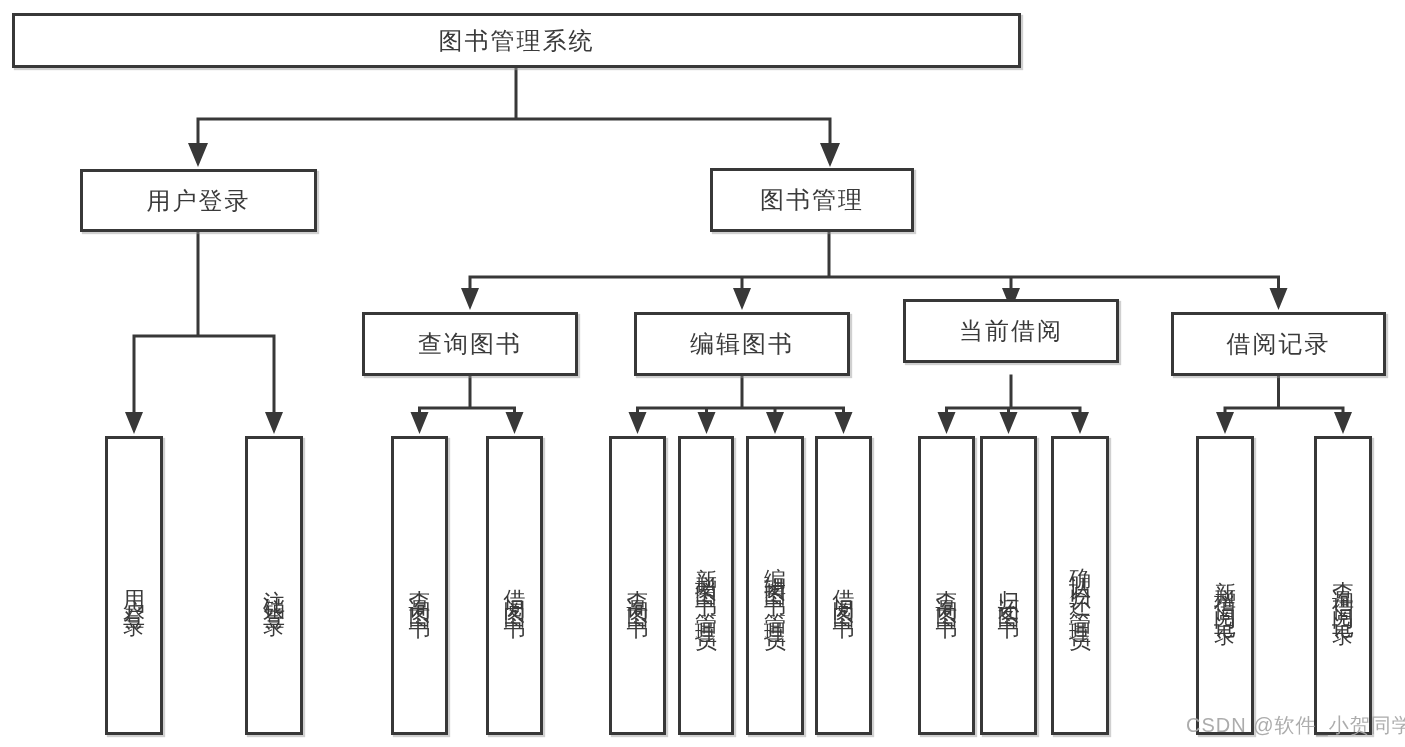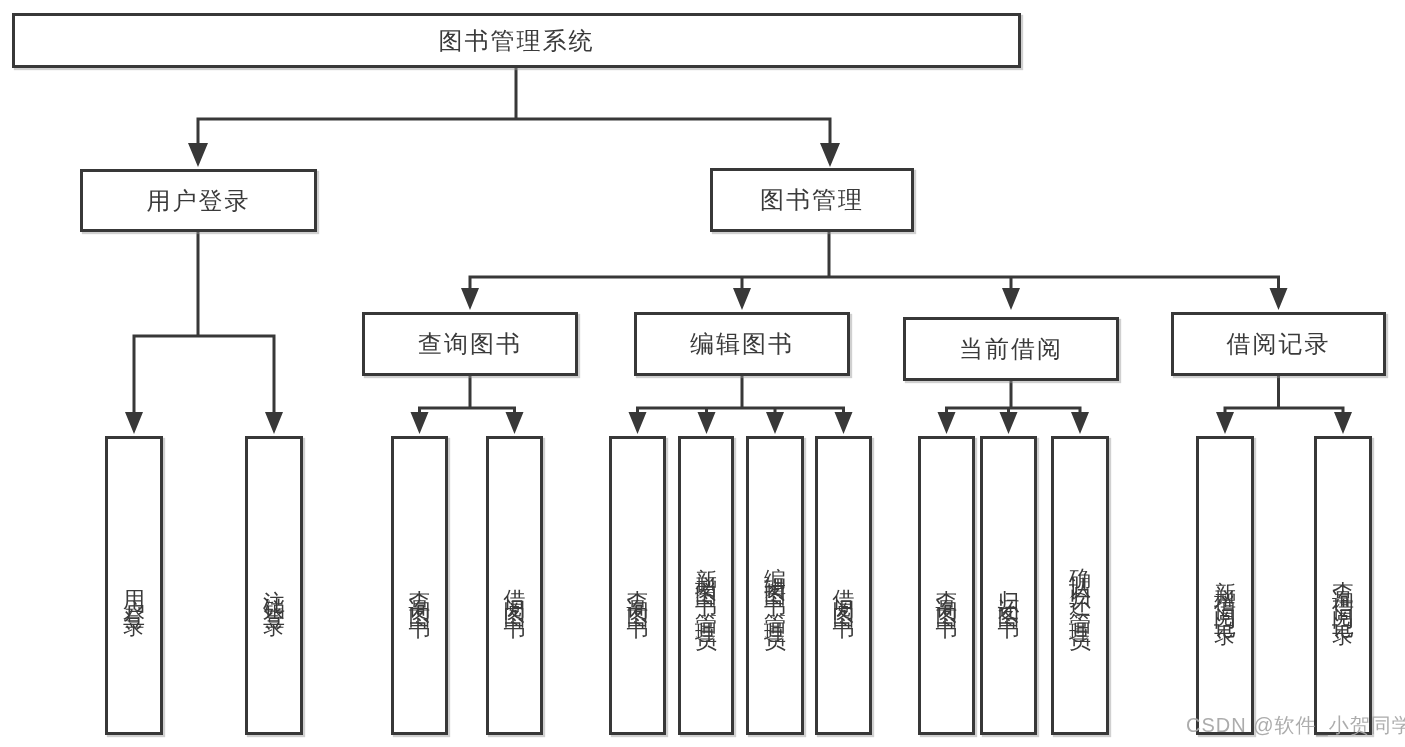--- a/index.html
+++ b/index.html
@@ -103,21 +103,21 @@
   <div class="node" style="left:710px; top:168px; width:204px; height:64px;">
     <span class="label">图书管理</span>
   </div>
 
   <div class="node" style="left:362px; top:312px; width:216px; height:64px;">
     <span class="label">查询图书</span>
   </div>
   <div class="node" style="left:634px; top:312px; width:216px; height:64px;">
     <span class="label">编辑图书</span>
   </div>
-  <div class="node" style="left:903px; top:317px; width:216px; height:64px;">
+  <div class="node" style="left:903px; top:299px; width:216px; height:64px;">
     <span class="label">当前借阅</span>
   </div>
   <div class="node" style="left:1171px; top:312px; width:215px; height:64px;">
     <span class="label">借阅记录</span>
   </div>
 
   <div class="leaf" style="left:105px; top:436px; width:58px; height:299px;">
     <span class="label">用户登录</span>
   </div>
   <div class="leaf" style="left:245px; top:436px; width:58px; height:299px;">

